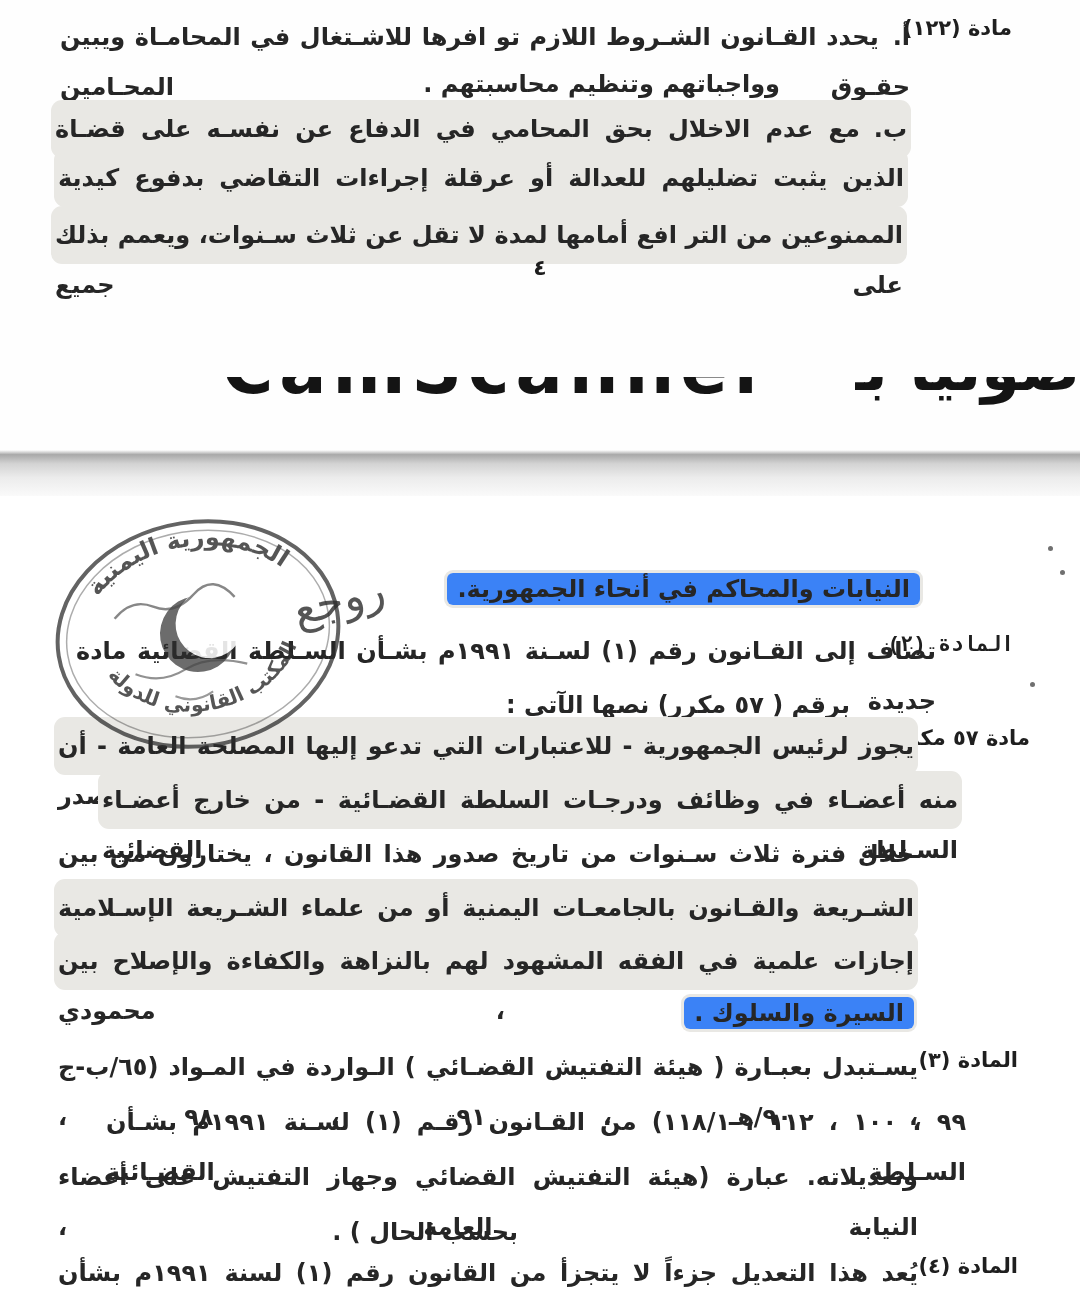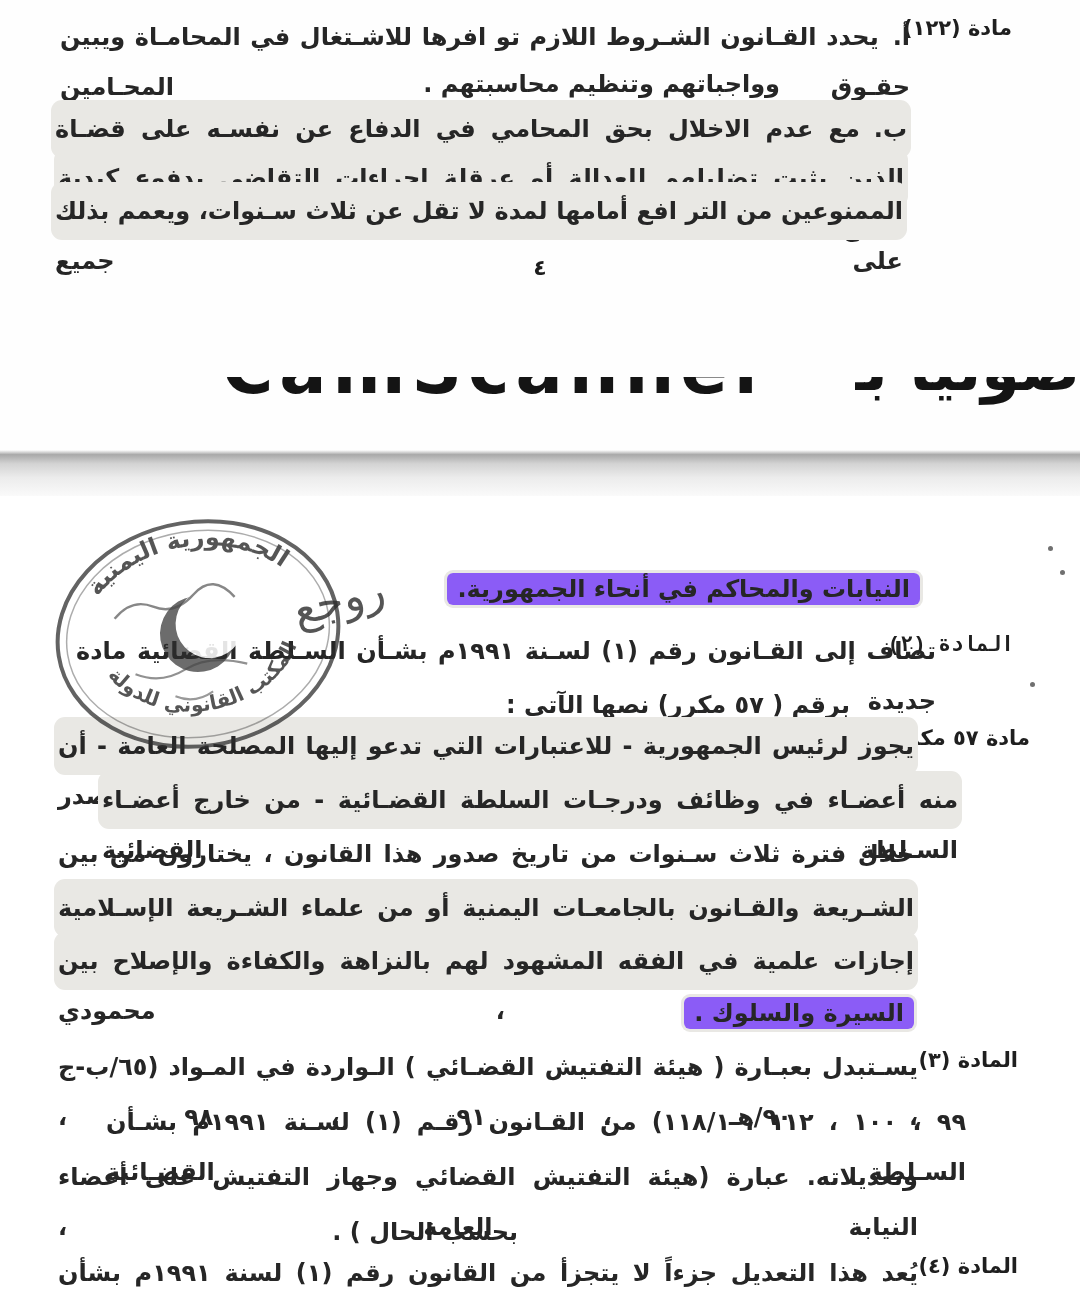--- a/index.html
+++ b/index.html
@@ -8,21 +8,21 @@
     font-family:"DejaVu Sans",sans-serif;direction:rtl;color:#222;
   }
   
   .bline{
     position:absolute;font-size:24px;font-weight:700;color:#262626;
     height:50px;line-height:50px;letter-spacing:0.2px;
   }
   .just{text-align:justify;text-align-last:justify;}
   .rline{}
   .hl{background:#e9e8e4;border-radius:7px;box-shadow:0 0 0 4px #e9e8e4;}
-  .hl-inline{background:#8b5cf6;border-radius:6px;padding:2px 10px;box-shadow:0 0 0 3px #e9e8e4;}
+  .hl-inline{background:#3b82f6;border-radius:6px;padding:2px 10px;box-shadow:0 0 0 3px #e9e8e4;}
   .lbl{position:absolute;font-size:21px;font-weight:700;color:#1f1f1f;white-space:nowrap;}
   .marker{font-weight:700;padding-left:14px;}
   
   .page1{position:absolute;top:0;left:0;width:1080px;height:455px;background:#fefefe;}
   
   .divider{
     position:absolute;top:450px;left:0;width:1080px;height:46px;
     background:linear-gradient(to bottom,#ffffff 0%,#a9a9a9 10%,#d3d3d3 30%,#ececec 60%,#fafafa 100%);
   }
   
@@ -57,21 +57,21 @@
       <span class="marker">أ.</span><span>يحدد القـانون الشـروط اللازم تو افرها للاشـتغال في المحامـاة ويبين حقـوق المحـامين</span>
     </div>
     <div class="bline rline" style="top:59px;left:60px;width:850px;padding-left:0;padding-right:0;right:auto;">
       <span style="margin-right:0;display:block;padding-right:130px;">وواجباتهم وتنظيم محاسبتهم .</span>
     </div>
 
     <div class="bline just hl" style="top:104px;left:55px;width:852px;">
       <span class="marker">ب.</span><span>مع عدم الاخلال بحق المحامي في الدفاع عن نفسـه على قضـاة المحاكم وضع المحامين</span>
     </div>
     <div class="bline just hl" style="top:153px;left:58px;width:846px;">الذين يثبت تضليلهم للعدالة أو عرقلة إجراءات التقاضي بدفوع كيدية ضمن قائمة</div>
-    <div class="bline just hl" style="top:186px;left:55px;width:848px;">الممنوعين من التر افع أمامها لمدة لا تقل عن ثلاث سـنوات، ويعمم بذلك على جميع</div>
+    <div class="bline just hl" style="top:210px;left:55px;width:848px;">الممنوعين من التر افع أمامها لمدة لا تقل عن ثلاث سـنوات، ويعمم بذلك على جميع</div>
 
     <div class="pgnum">٤</div>
   </div>
 
   <div class="wm-clip wm-latin-box">
     <span class="wm-inner">CamScanner</span>
   </div>
   <div class="wm-clip wm-ar-box">
     <span class="wm-inner wm-inner-ar">ضوئيًا بـ</span>
   </div>

